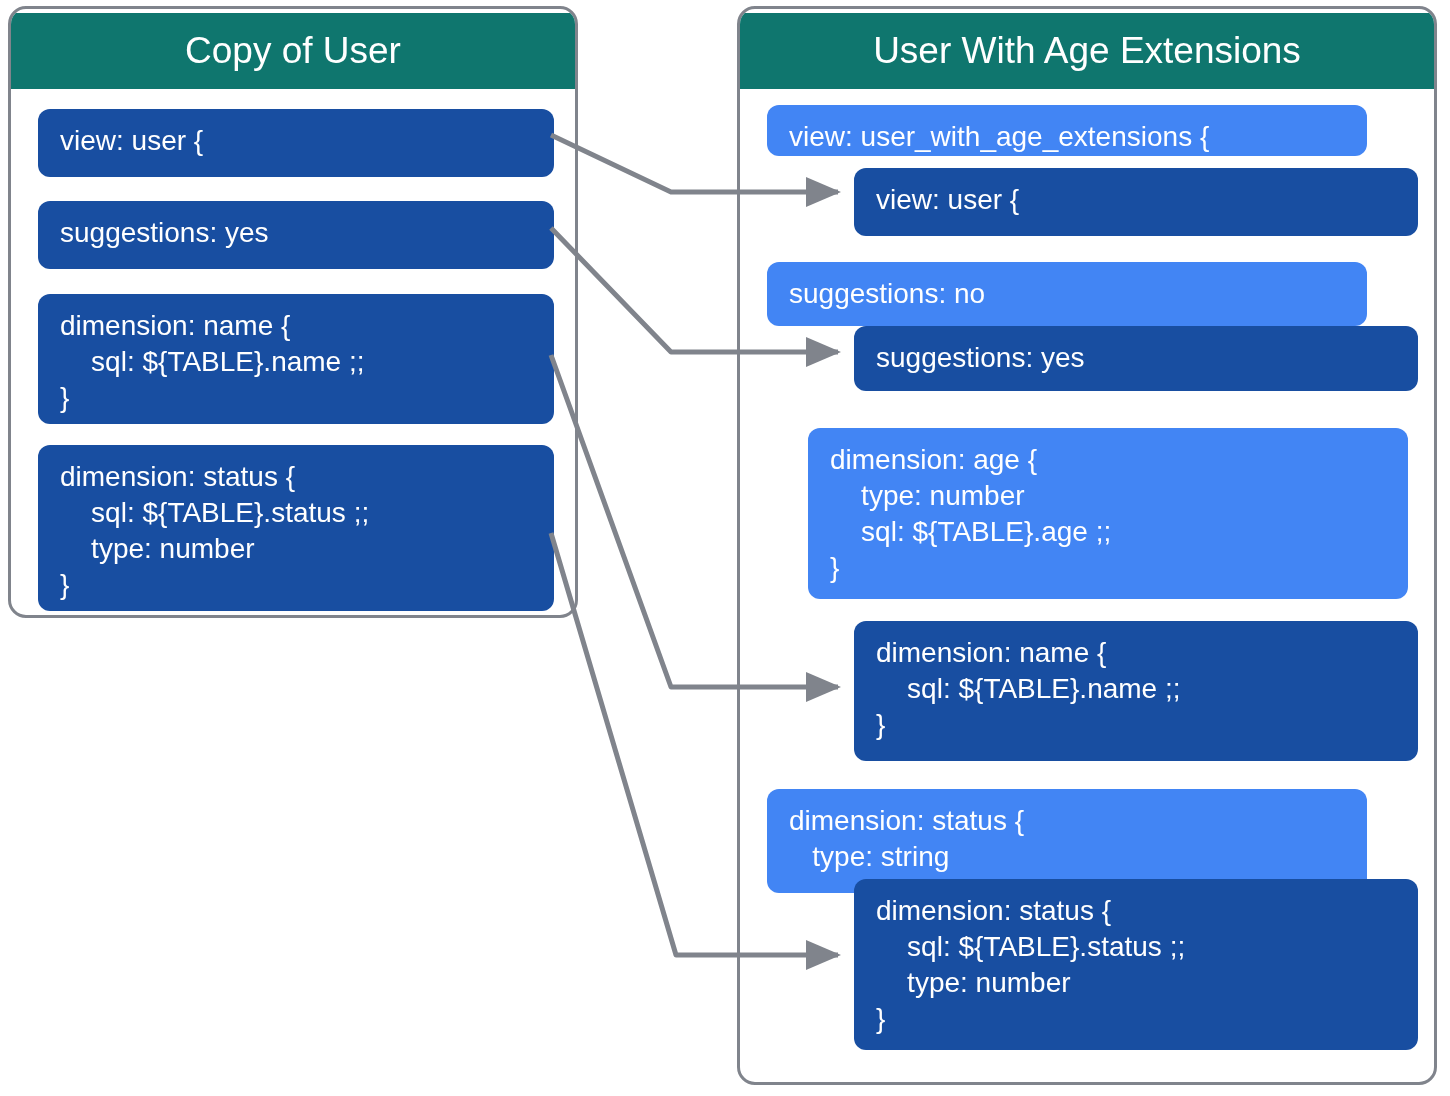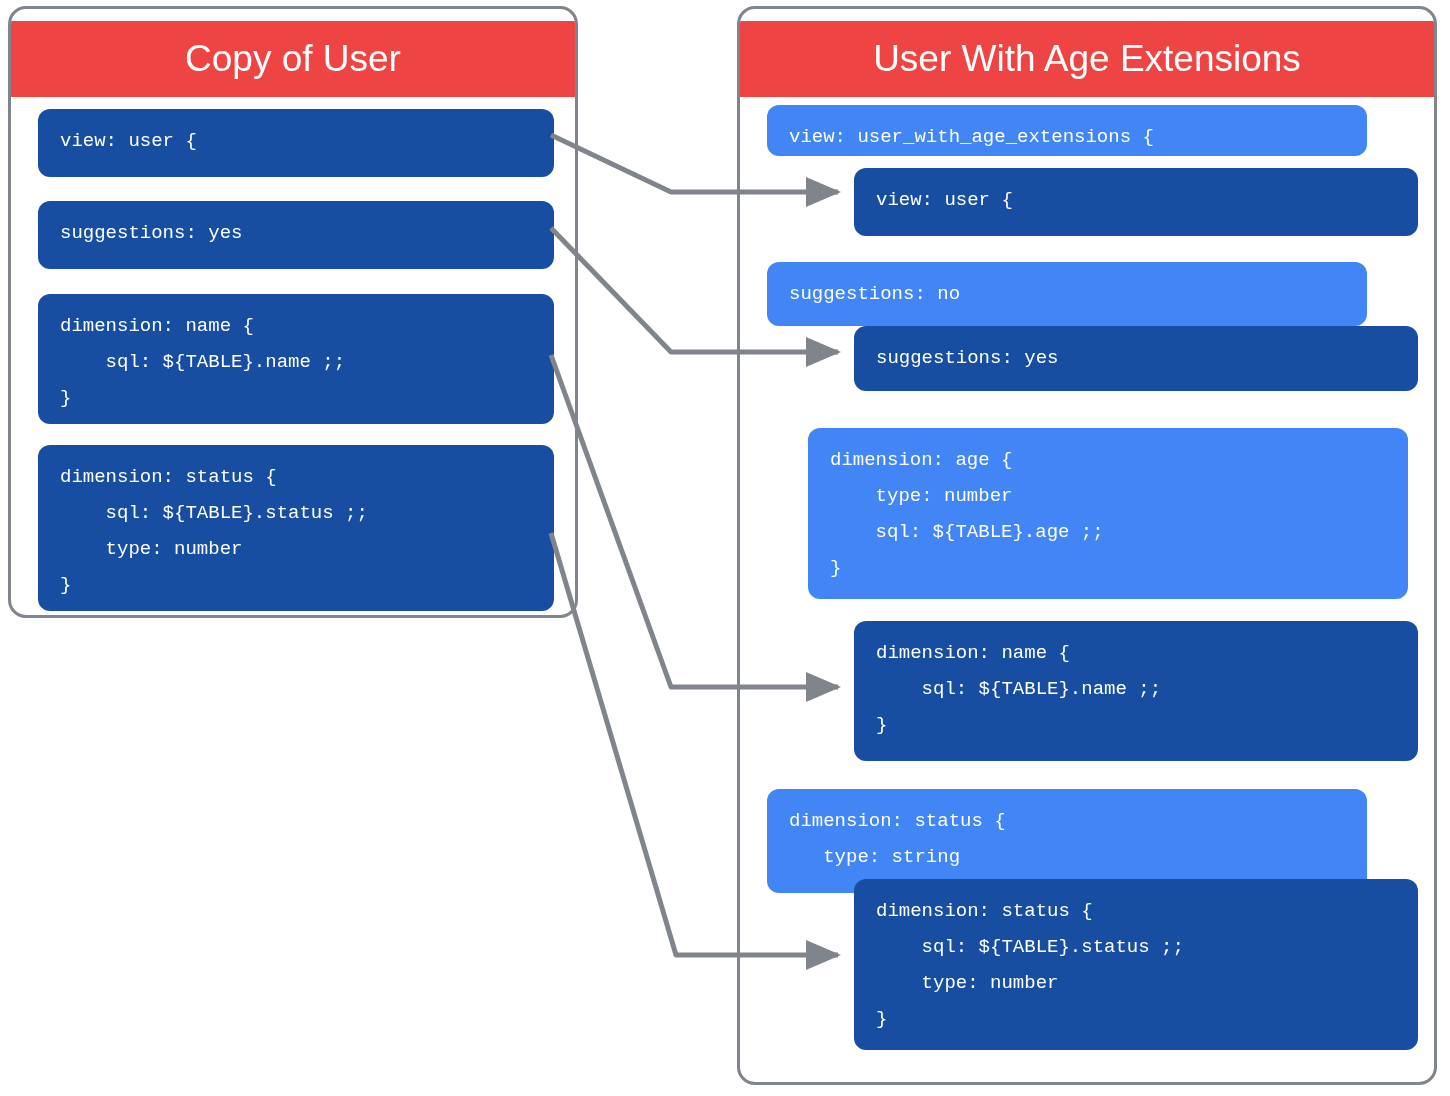--- a/index.html
+++ b/index.html
@@ -29,44 +29,44 @@
     border: 3px solid #80848c;
     border-radius: 18px;
     background: #ffffff;
     overflow: hidden;
   }
   .panel-left  { left: 8px;   top: 6px;  width: 570px; height: 612px; }
   .panel-right { left: 737px; top: 6px;  width: 700px; height: 1079px; }
 
   .panel-titlebar {
     position: absolute;
-    left: 0; top: 12px;
+    left: 0; top: 4px;
     right: 0;
     height: 76px;
-    background: #ef4444;
+    background: #0f766e;
     display: flex;
     align-items: center;
     justify-content: center;
   }
   .panel-title {
     color: #ffffff;
     font-size: 37px;
     font-weight: 400;
     letter-spacing: 0px;
     font-family: "Liberation Sans", sans-serif;
     white-space: nowrap;
   }
 
   
   .code-block {
     position: absolute;
     box-sizing: border-box;
     border-radius: 12px;
-    font-family: Liberation Mono, monospace;
-    font-size: 19px;
+    font-family: Liberation Sans, sans-serif;
+    font-size: 28px;
     line-height: 36px;
     color: #ffffff;
     white-space: pre;
     padding: 14px 18px 14px 22px;
     letter-spacing: 0px;
   }
   .blk-dark  { background: #184ea1; }
   .blk-light { background: #4285f4; }
 
   

